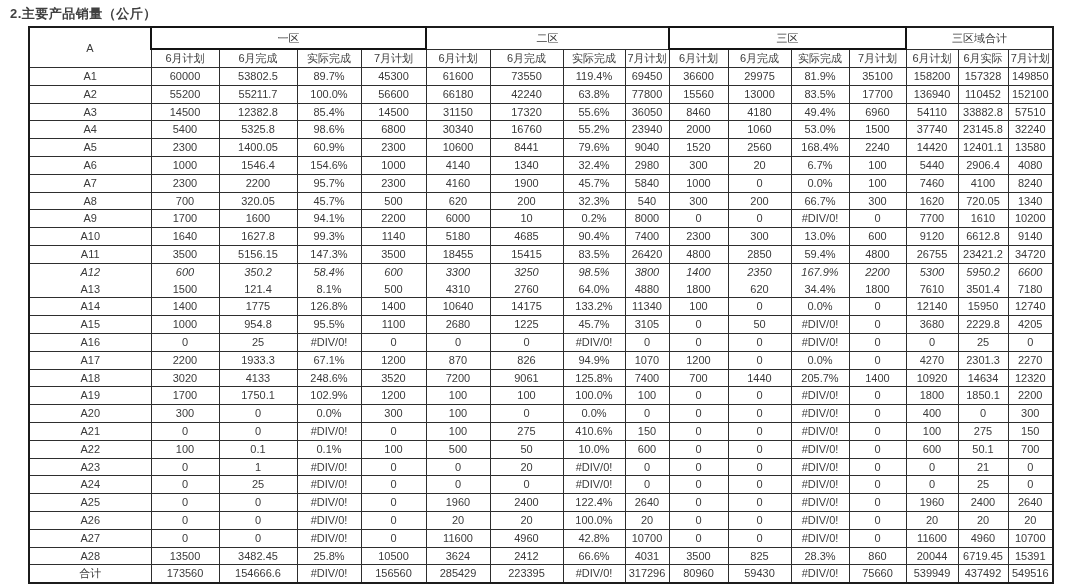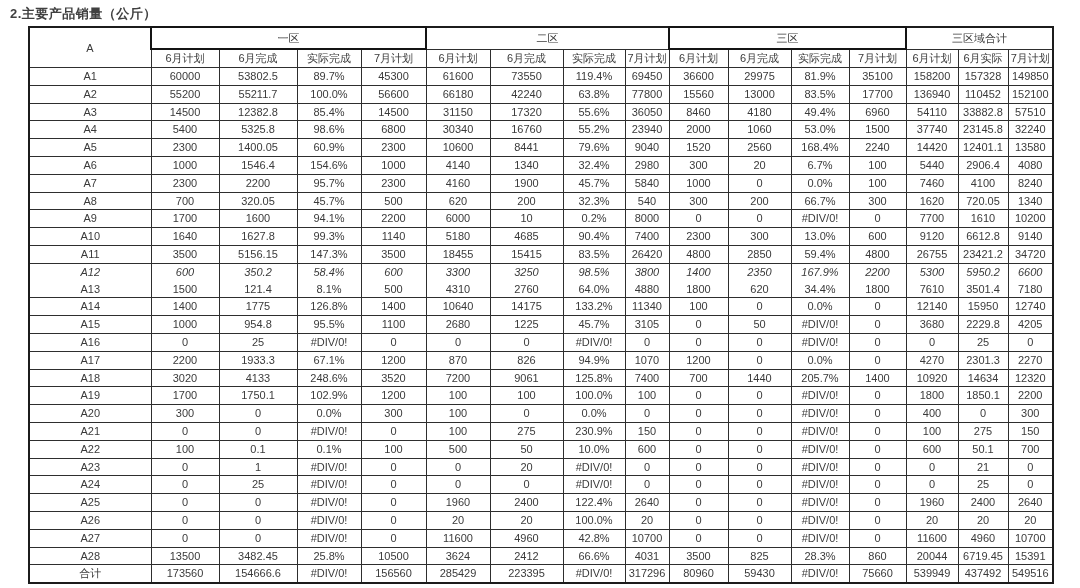--- a/index.html
+++ b/index.html
@@ -455,21 +455,21 @@
           <td>300</td>
         </tr>
         <tr>
           <td class="rowname">A21</td>
           <td>0</td>
           <td>0</td>
           <td>#DIV/0!</td>
           <td>0</td>
           <td>100</td>
           <td>275</td>
-          <td>230.9%</td>
+          <td>410.6%</td>
           <td>150</td>
           <td>0</td>
           <td>0</td>
           <td>#DIV/0!</td>
           <td>0</td>
           <td>100</td>
           <td>275</td>
           <td>150</td>
         </tr>
         <tr>

